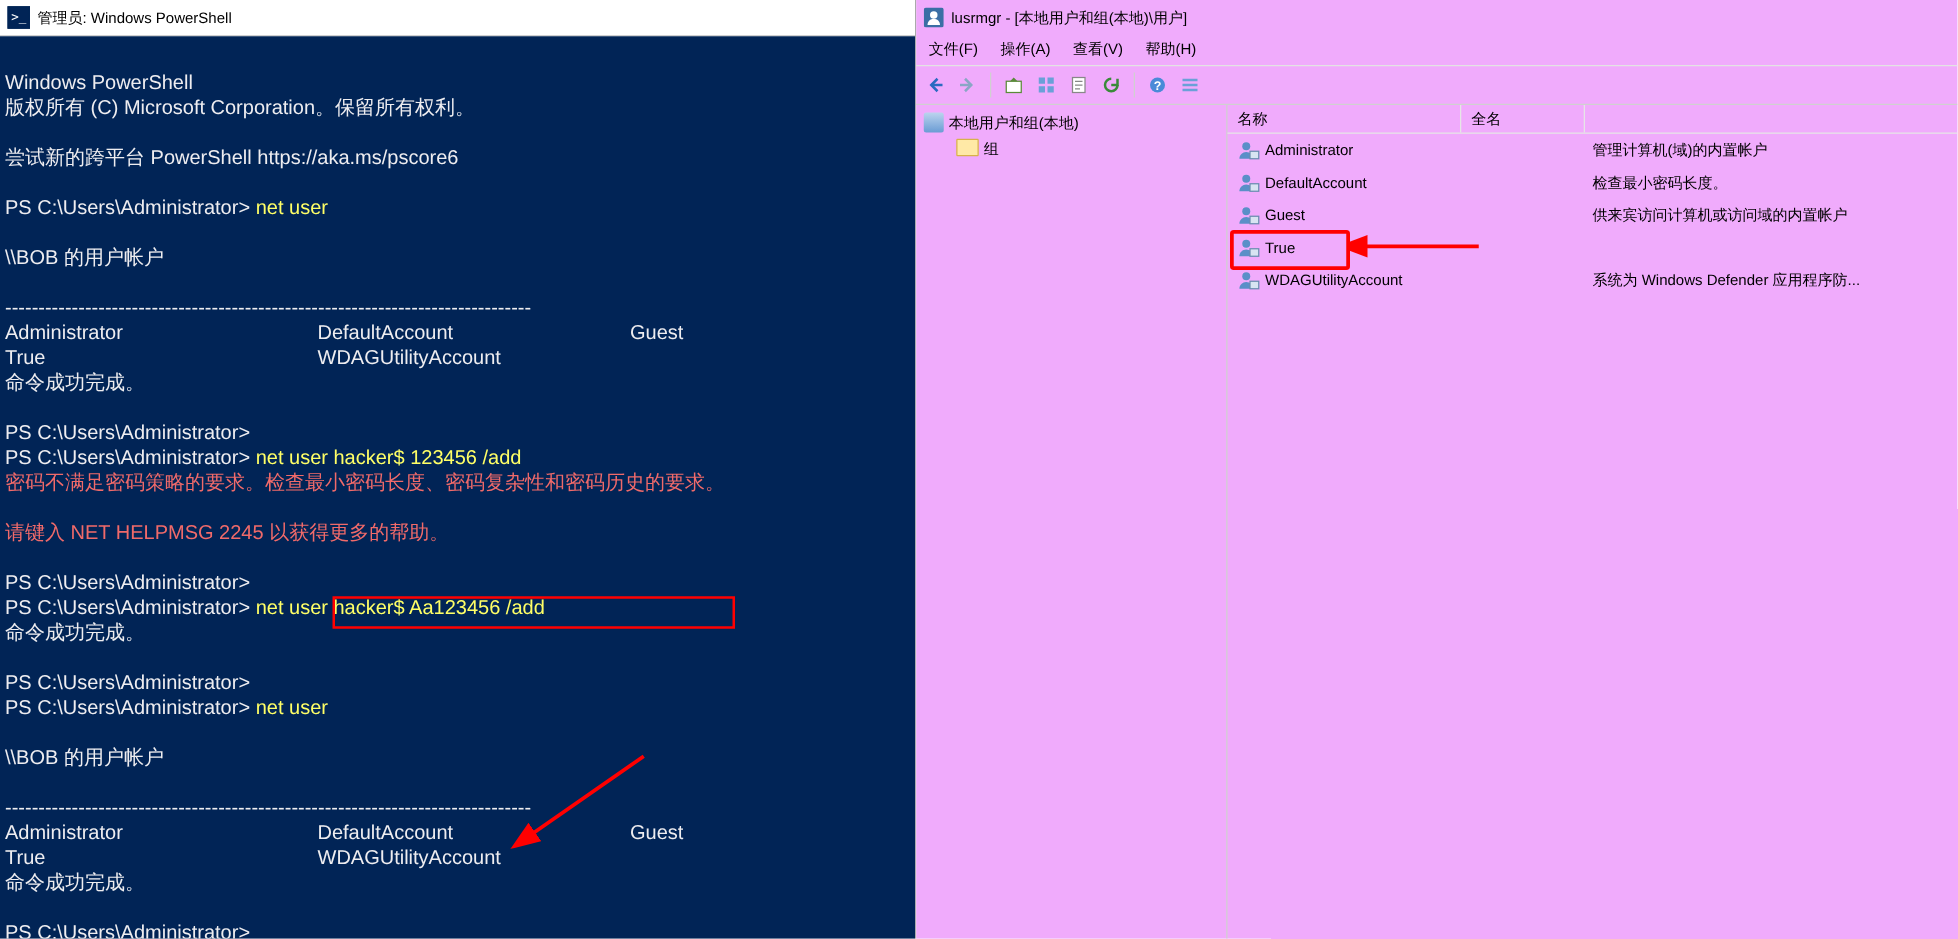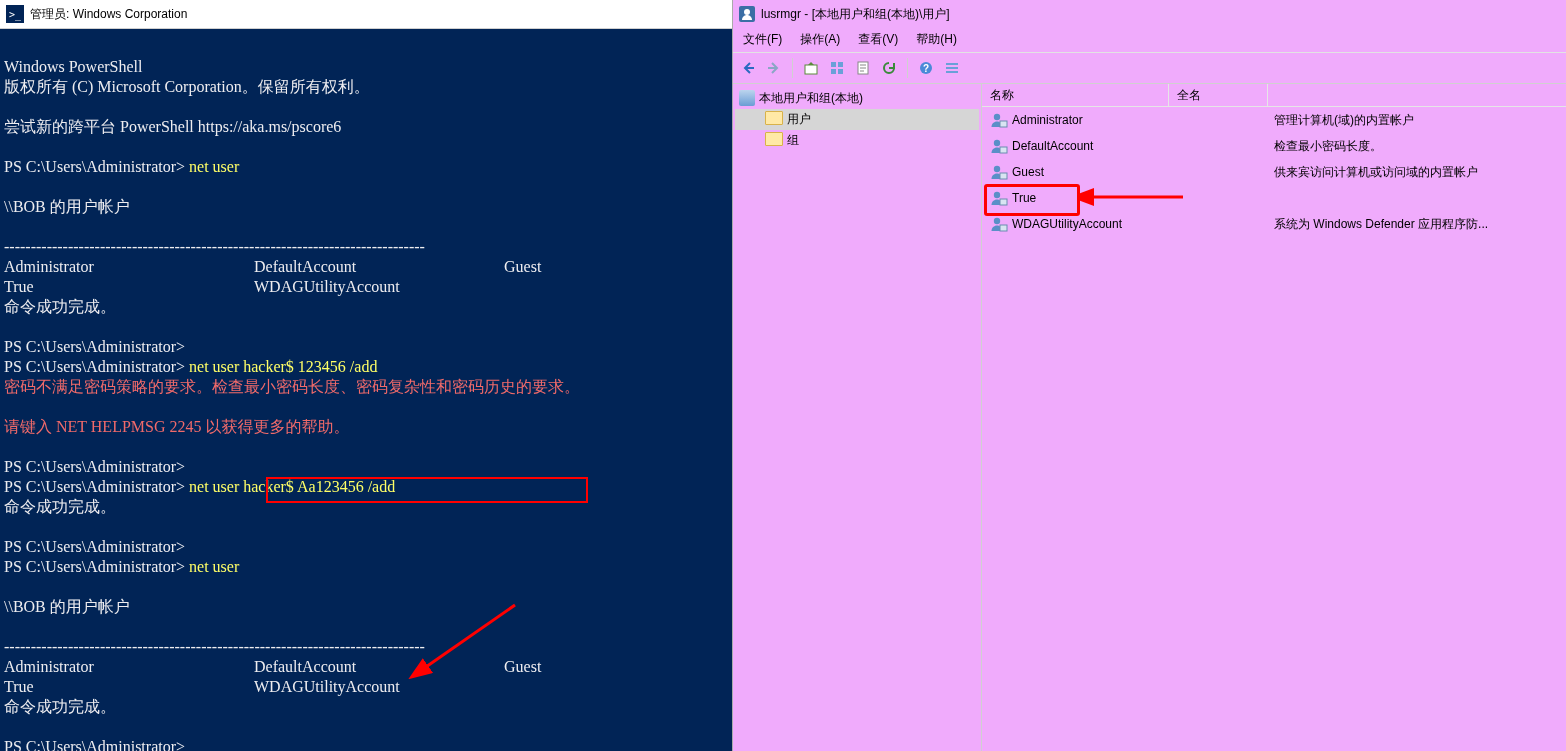--- a/index.html
+++ b/index.html
@@ -2,21 +2,21 @@
 <html><head>
 <meta charset="utf-8">
 <style>
 html,body{margin:0;padding:0;height:100%;font-family:"Segoe UI","Microsoft YaHei",sans-serif;font-size:13px;background:#fff;color:#000}
 .wrap{display:flex;width:1566px;height:751px;overflow:hidden}
 
 
 .ps{flex:0 0 732px;display:flex;flex-direction:column;border-right:1px solid #aaa}
 .ps-title{height:28px;background:#fff;border-bottom:1px solid #d0d0d0;display:flex;align-items:center;gap:6px;padding:0 6px;font-size:12px;color:#000}
 .ps-title .icon{width:16px;height:16px;background:#012456;color:#fff;font-size:10px;display:flex;align-items:center;justify-content:center;font-family:Consolas,monospace;border:1px solid #012456}
-.ps-body{flex:1;background:#012456;color:#eeedf0;font-family:Liberation Serif, serif;font-size:16px;line-height:20px;padding:8px 4px;white-space:pre;overflow:hidden;position:relative}
+.ps-body{flex:1;background:#012456;color:#eeedf0;font-family:Liberation Sans, sans-serif;font-size:16px;line-height:20px;padding:8px 4px;white-space:pre;overflow:hidden;position:relative}
 .ps-body .yel{color:#ffff66}
 .ps-body .red{color:#f06a6a}
 .hl-cmd{position:absolute;border:2px solid #ff0000;pointer-events:none}
 
 
 .lm{flex:1;display:flex;flex-direction:column;background:#f0abfc}
 .lm-title{height:28px;display:flex;align-items:center;gap:6px;padding:0 6px;font-size:12px;color:#000}
 .lm-title .icon{width:16px;height:16px}
 .menu{height:24px;display:flex;align-items:flex-start;gap:4px;padding:0 3px;border-bottom:1px solid #e3e3e3;font-size:12px}
 .menu span{padding:3px 7px}
@@ -43,21 +43,21 @@
 .arrow{position:absolute;pointer-events:none}
 </style>
 </head>
 <body>
 
 <div class="wrap">
 
   <div class="ps">
     <div class="ps-title">
       <span class="icon">&gt;_</span>
-      <span>管理员: Windows Corporation</span>
+      <span>管理员: Windows PowerShell</span>
     </div>
     <div class="ps-body">
 <span>Windows PowerShell</span>
 <span>版权所有 (C) Microsoft Corporation。保留所有权利。</span>
 
 <span>尝试新的跨平台 PowerShell https://aka.ms/pscore6</span>
 
 <span>PS C:\Users\Administrator&gt;</span> <span class="yel">net user</span>
 
 <span>\\BOB 的用户帐户</span>
@@ -168,24 +168,20 @@
             <rect x="2" y="7" width="12" height="2" fill="#6aa0d8"></rect>
             <rect x="2" y="11" width="12" height="2" fill="#6aa0d8"></rect>
           </svg>
         </span>
     </div>
     <div class="lm-body">
       <div class="tree">
         <div class="node">
             <span class="grp-icon"></span>
             <span>本地用户和组(本地)</span>
-          </div>
-        <div class="node indent1 sel">
-            <span class="folder-icon"></span>
-            <span>用户</span>
           </div>
         <div class="node indent1">
             <span class="folder-icon"></span>
             <span>组</span>
           </div>
       </div>
       <div class="list">
         <div class="list-head">
           <div class="col c-name">名称</div>
           <div class="col c-full">全名</div>

